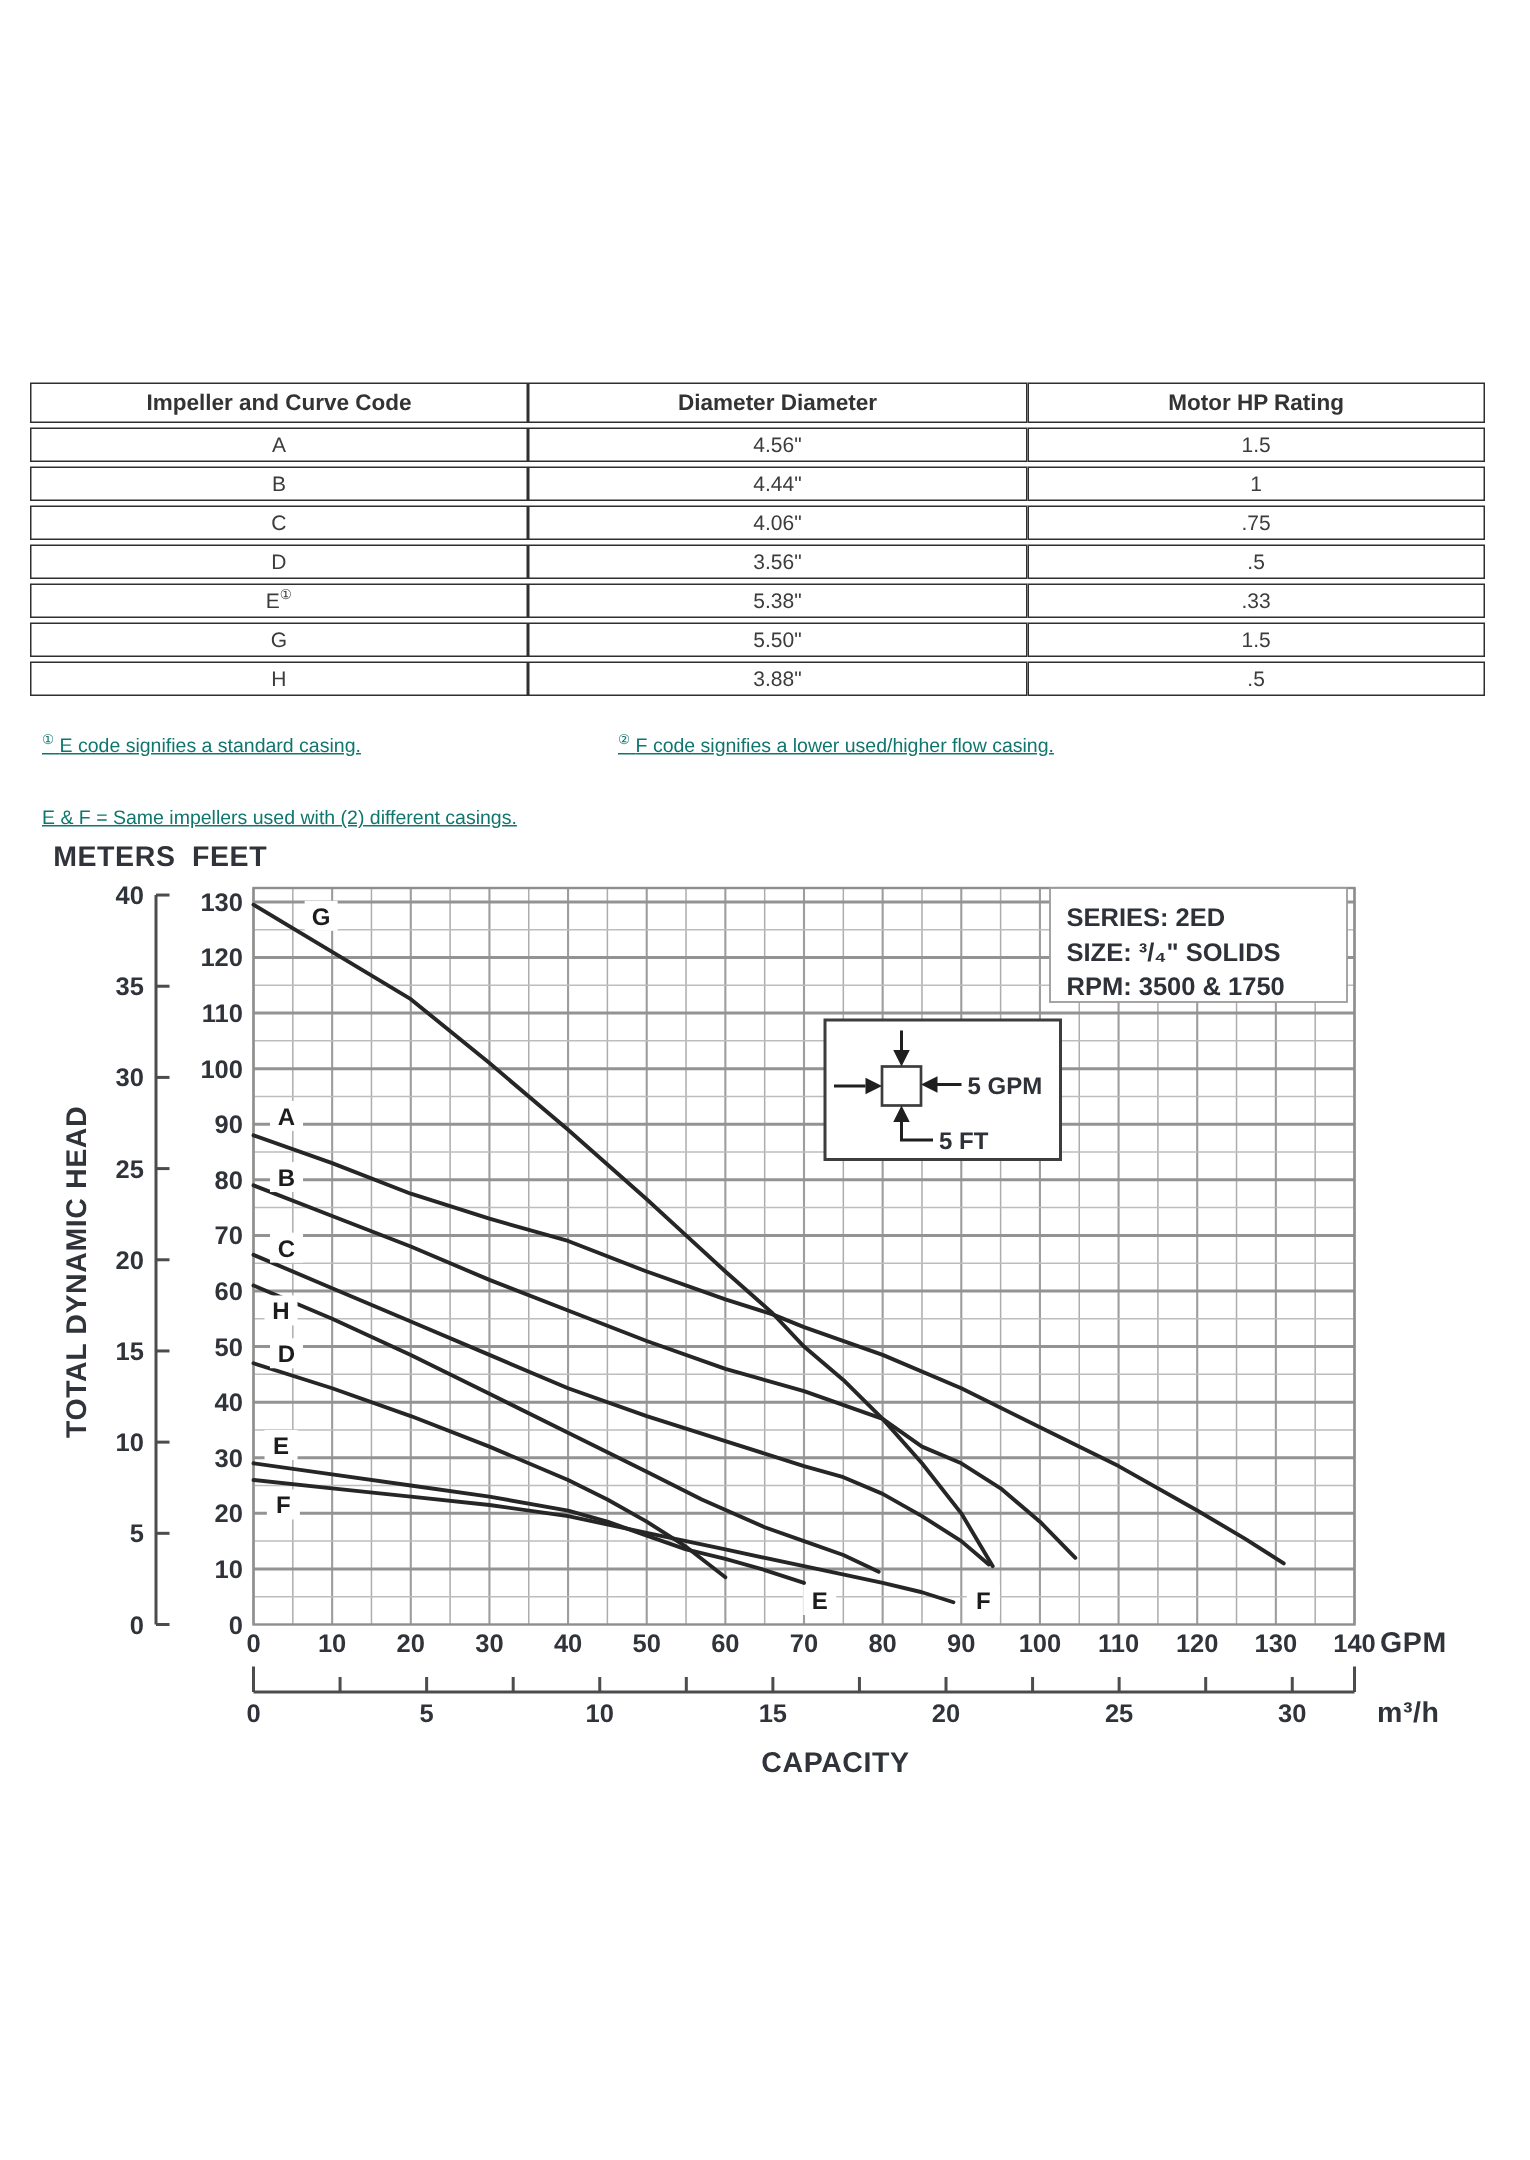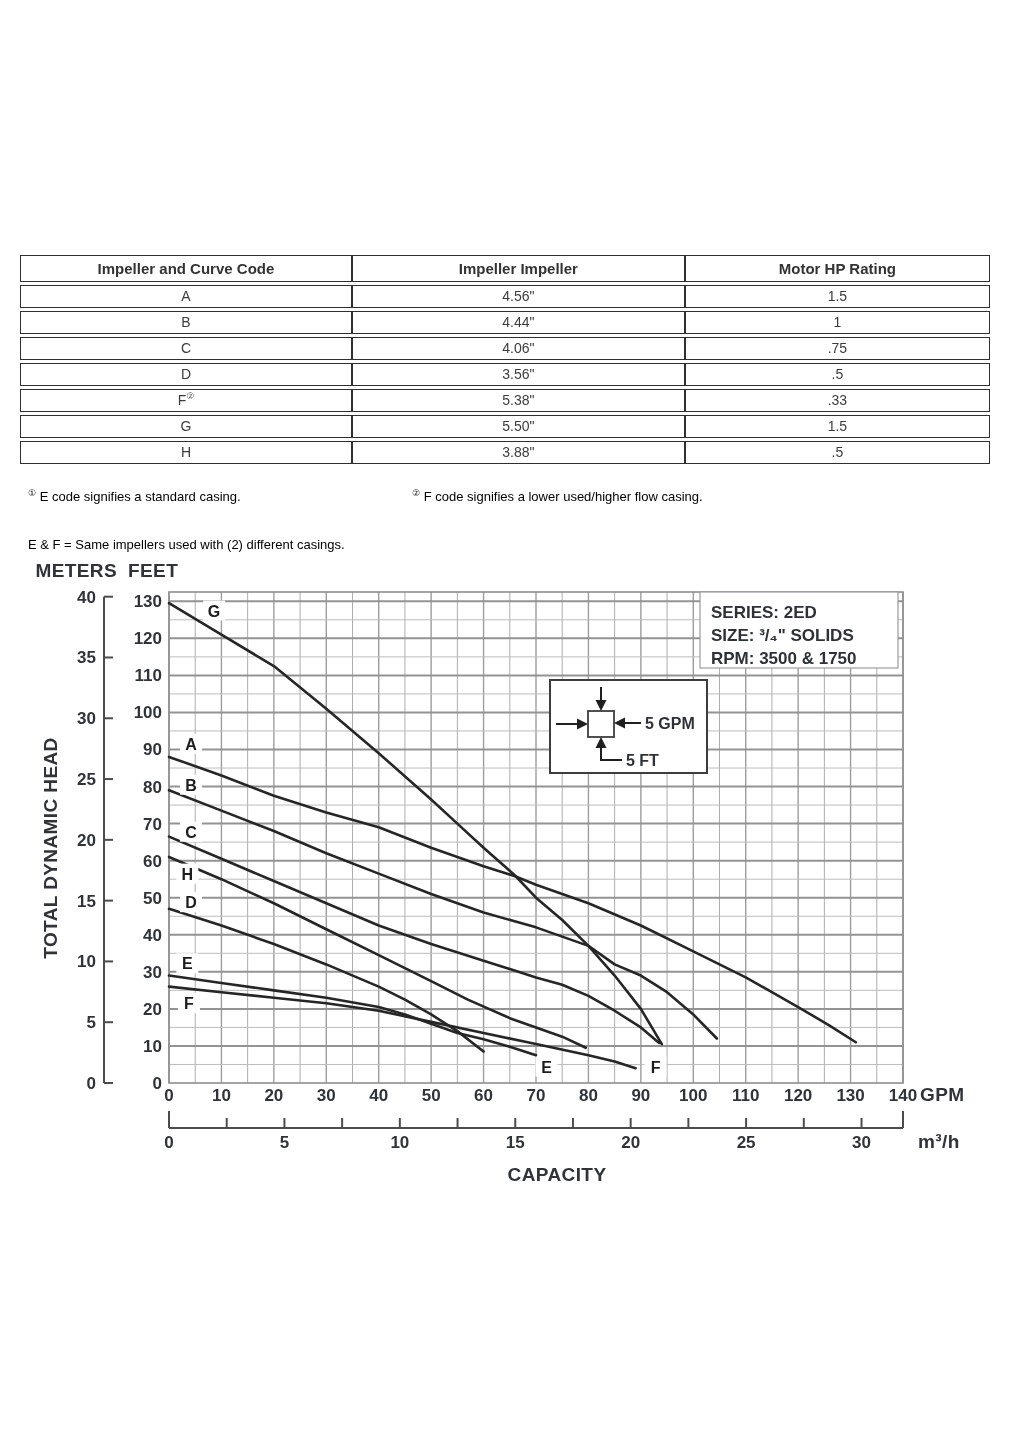--- a/index.html
+++ b/index.html
@@ -9,21 +9,21 @@
   
   .spec-table{position:absolute;left:20px;top:252px;width:970px;
 ardent    border-collapse:separate;border-spacing:0 3px;table-layout:fixed;}
   .spec-table th{border:1px solid #2f2f2f;font-size:15px;font-weight:bold;
     padding:4px 2px;color:#333;background:#fff;}
   .spec-table td{border:1px solid #2f2f2f;font-size:14px;text-align:center;
     padding:2px 2px 3px 2px;color:#3c3c3c;background:#fff;}
   .spec-table sup.mk{font-size:9px;vertical-align:super;line-height:0;}
 
   
-  .fn{position:absolute;font-size:13px;color:#000000;white-space:nowrap;}
+  .fn{position:absolute;font-size:13px;color:#0f766e;white-space:nowrap;text-decoration:underline;}
   .fn sup{font-size:9px;}
 
   
   #chart-svg{position:absolute;left:0;top:540px;}
   .gv{stroke:#adadad;stroke-width:1;}
   .gvM{stroke:#9d9d9d;stroke-width:1.4;}
   .gh{stroke:#bdbdbd;stroke-width:1;}
   .ghM{stroke:#939393;stroke-width:2;}
   .pborder{fill:none;stroke:#8e8e8e;stroke-width:1.6;}
   .maxis{stroke:#4c4c4c;stroke-width:2;fill:none;}
@@ -42,21 +42,21 @@
 </style>
 </head>
 <body>
 
 <div class="page">
 
   <table class="spec-table">
     <thead>
       <tr>
         <th style="width:33.6%">Impeller and Curve Code</th>
-        <th style="width:33.7%">Impeller Impeller</th>
+        <th style="width:33.7%">Diameter Diameter</th>
         <th>Motor HP Rating</th>
       </tr>
     </thead>
     <tbody>
         <tr>
           <td>A</td>
           <td>4.56"</td>
           <td>1.5</td>
         </tr>
         <tr>
@@ -68,21 +68,21 @@
           <td>C</td>
           <td>4.06"</td>
           <td>.75</td>
         </tr>
         <tr>
           <td>D</td>
           <td>3.56"</td>
           <td>.5</td>
         </tr>
         <tr>
-          <td>F<sup class="mk">②</sup></td>
+          <td>E<sup class="mk">①</sup></td>
           <td>5.38"</td>
           <td>.33</td>
         </tr>
         <tr>
           <td>G</td>
           <td>5.50"</td>
           <td>1.5</td>
         </tr>
         <tr>
           <td>H</td>

